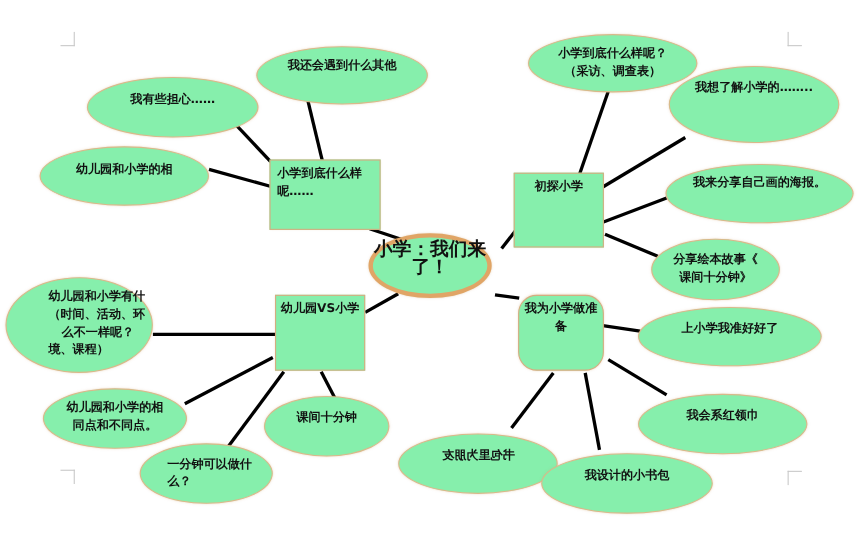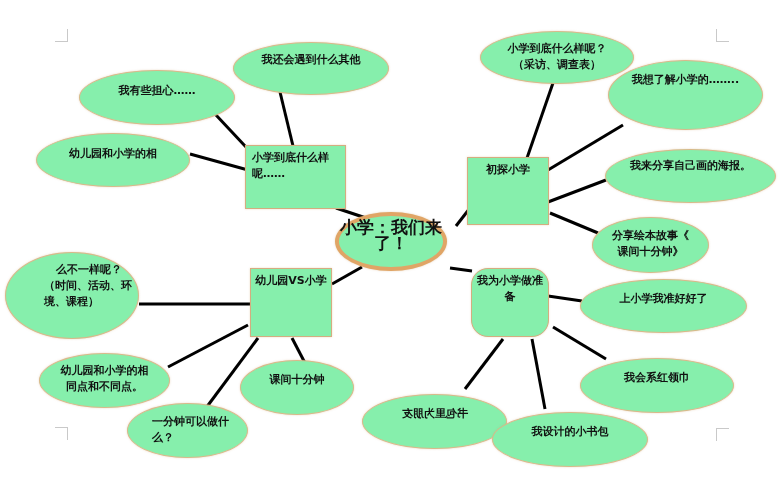--- a/index.html
+++ b/index.html
@@ -126,22 +126,23 @@
 </div>
 <div class="node ellipse" style="left:592px;top:217px;width:117px;height:56px;padding-top:10px;">
   <div>
     <div>分享绘本故事《</div>
     <div>课间十分钟》</div>
   </div>
 </div>
 
 <div class="node ellipse" style="left:5px;top:252px;width:134px;height:87px;padding-top:9px;text-align:left;">
   <div style="padding-left:8px;">
+    <div style="padding-left:24px;">幼儿园和小学有什</div>
+    <div style="padding-left:24px;">（时间、活动、环</div>
     <div style="padding-left:36px;">么不一样呢？</div>
-    <div style="padding-left:24px;">（时间、活动、环</div>
     <div style="padding-left:24px;">境、课程）</div>
   </div>
 </div>
 <div class="node ellipse" style="left:39px;top:353px;width:131px;height:55px;padding-top:9px;">
   <div>
     <div>幼儿园和小学的相</div>
     <div>同点和不同点。</div>
   </div>
 </div>
 <div class="node ellipse" style="left:127px;top:403px;width:121px;height:55px;padding-top:10px;text-align:left;">

